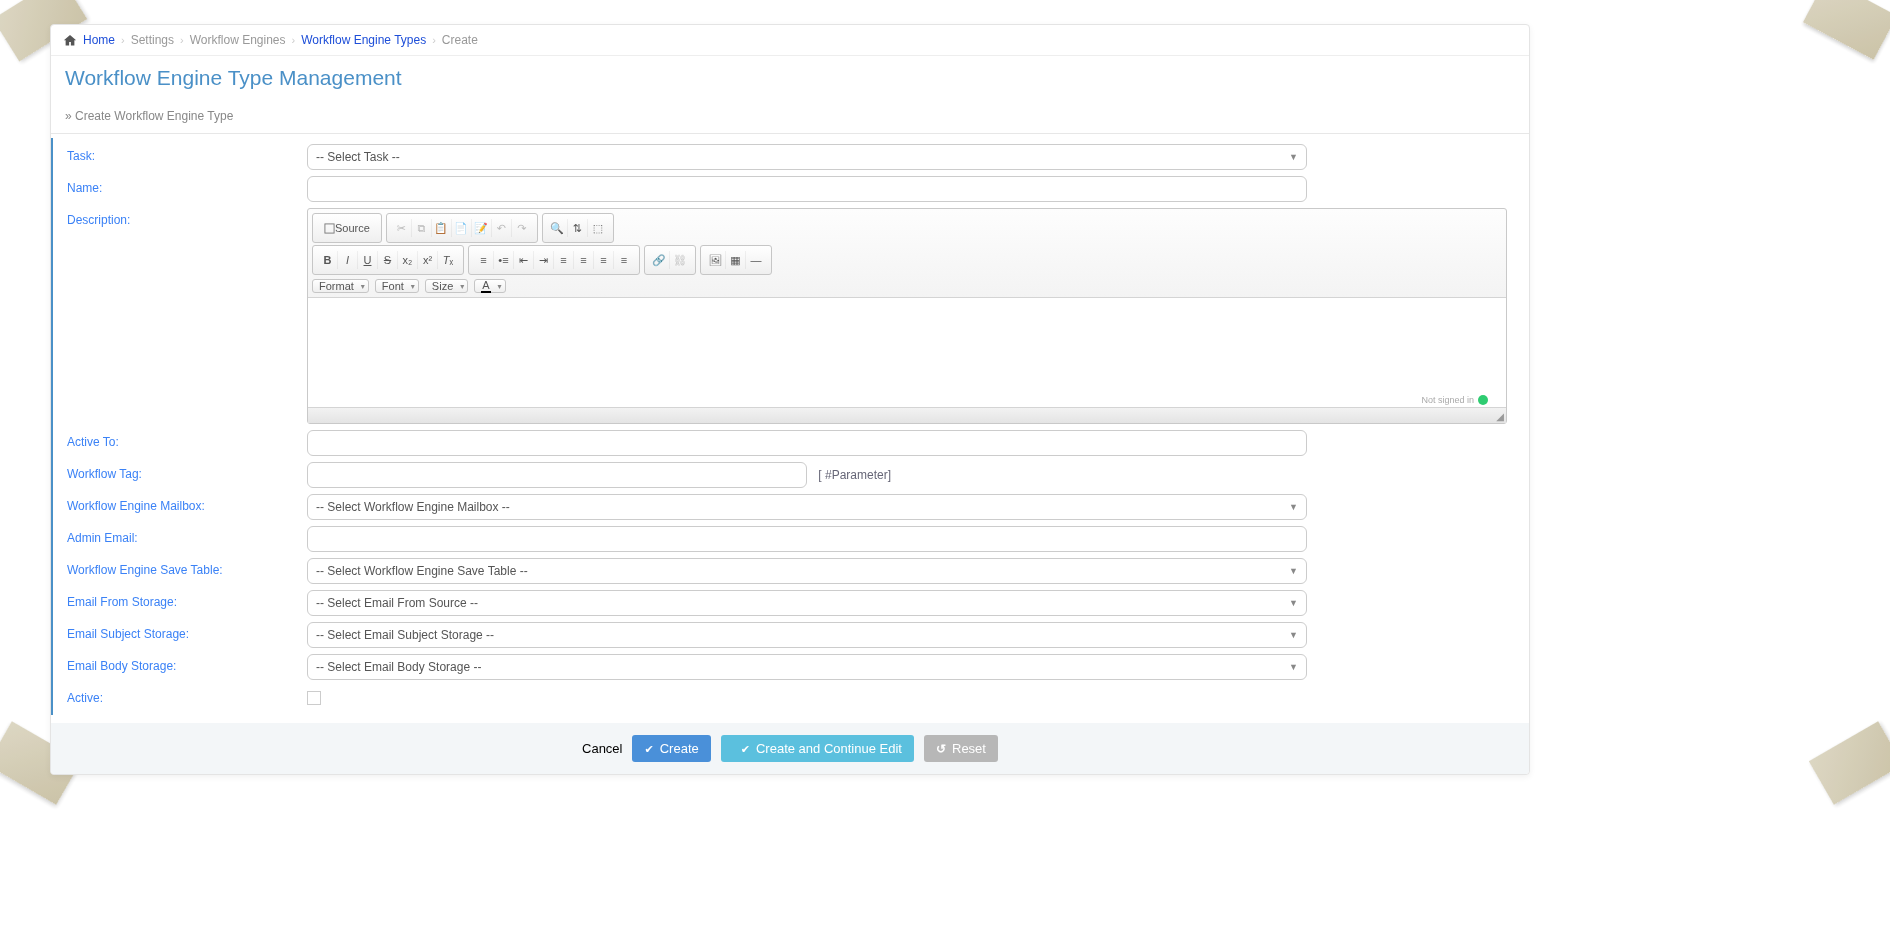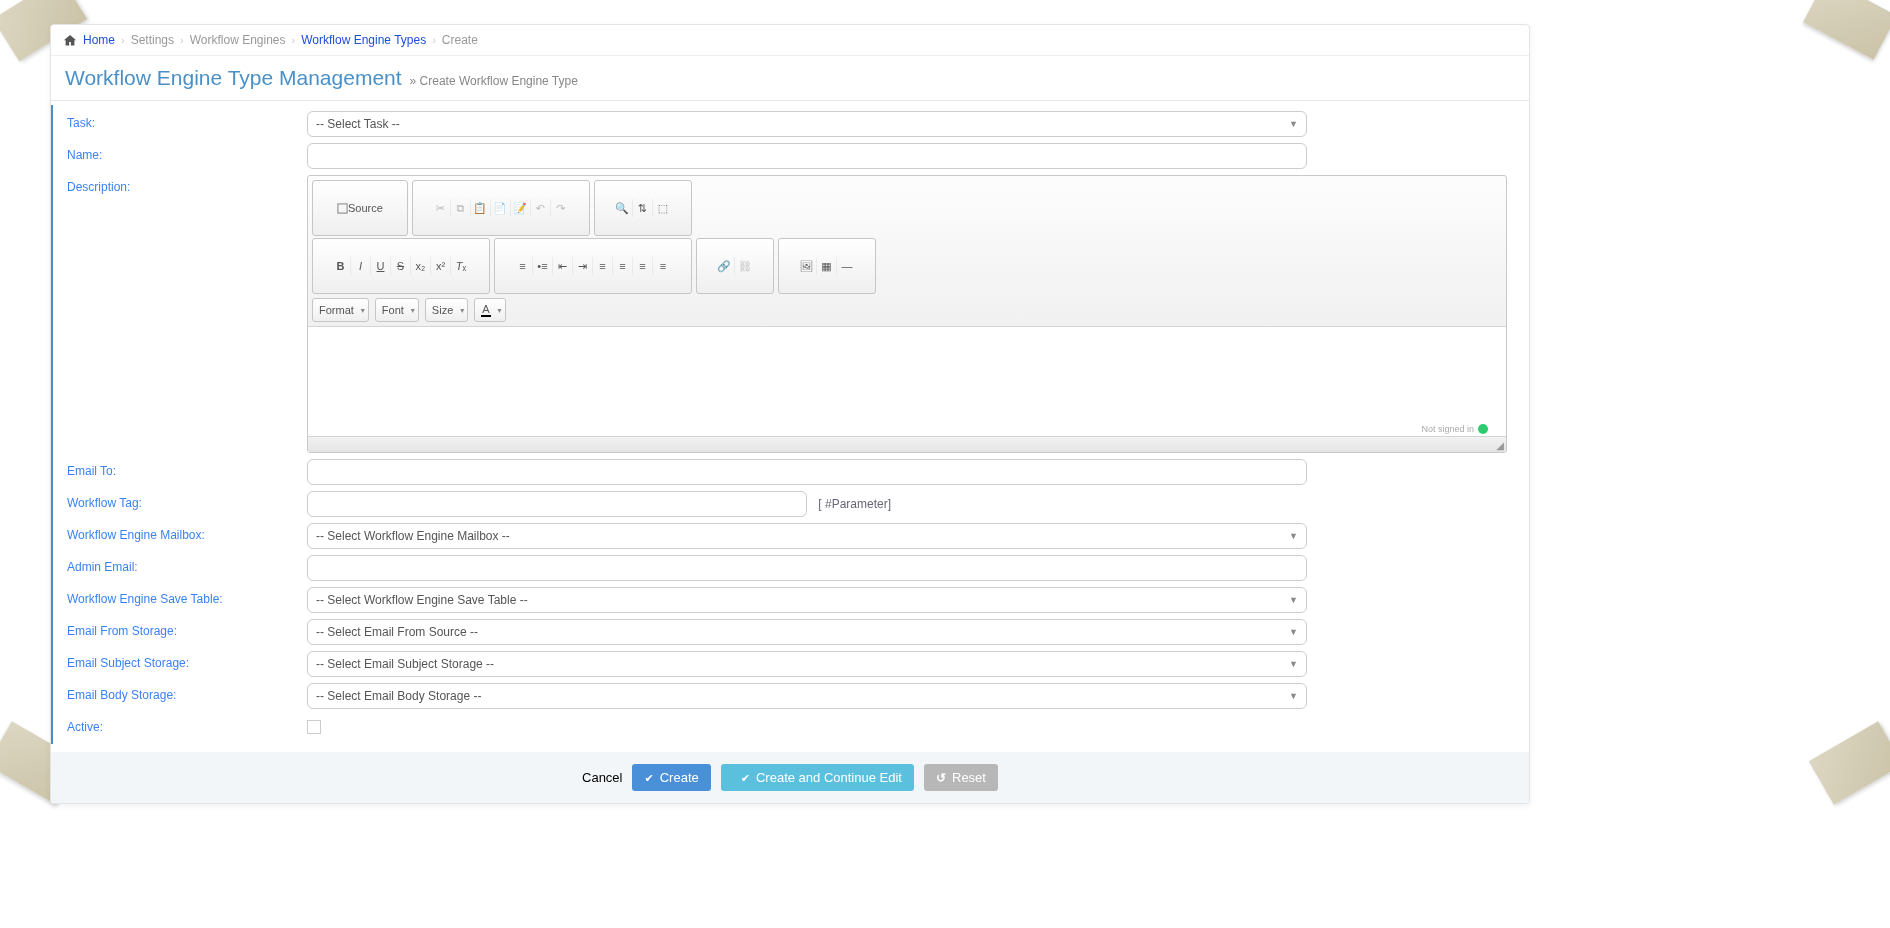--- a/index.html
+++ b/index.html
@@ -3,42 +3,42 @@
 <meta charset="utf-8">
 <style>
   * { box-sizing: border-box; margin: 0; padding: 0; }
   html, body { font-family: "Segoe UI", Arial, sans-serif; font-size: 12px; color: #666; background: #fff; }
   .page { width: 1890px; height: 928px; position: relative; }
   .card { position: absolute; left: 50px; top: 24px; width: 1480px; border: 1px solid #e4e4e4; border-radius: 4px; background: #fff; box-shadow: 0 2px 6px rgba(0,0,0,0.06); }
   .breadcrumb { border-bottom: 1px solid #eee; padding: 8px 12px; font-size: 12px; color: #999; display: flex; align-items: center; gap: 6px; }
   .breadcrumb a { color: #1d4ed8; text-decoration: none; }
   .breadcrumb .sep { color: #ccc; font-size: 11px; }
   .home-icon { width: 14px; height: 12px; display: inline-block; }
-  .header { padding: 10px 14px; border-bottom: 1px solid #e7e7e7; display: flex; align-items: baseline; gap: 8px; }
+  .header { padding: 10px 14px; border-bottom: 1px solid #e7e7e7; display: flex; align-items: baseline; gap: 19px; flex-direction: column; }
   .header h1 { font-size: 21px; font-weight: 400; color: #4a90c7; }
   .header .sub { color: #888; font-size: 12px; }
   .form { padding: 6px 14px 4px 14px; border-left: 2px solid #4a90c7; margin: 4px 0 4px 0; }
   .row { display: flex; align-items: flex-start; margin-bottom: 6px; }
   .row .label { width: 240px; text-align: left; padding-right: 14px; font-size: 12px; color: #3b82f6; padding-top: 5px; }
   .row .control { flex: 1; }
   .row .control.wide { flex: 1.5; }
   .text-input, .dropdown { width: 1000px; height: 26px; border: 1px solid #ccc; border-radius: 6px; background: #fff; font-size: 12px; padding: 0 8px; color: #555; display: flex; align-items: center; justify-content: space-between; }
   .dropdown .caret { font-size: 9px; color: #888; }
   .text-input input { border: none; outline: none; width: 100%; font-size: 12px; height: 22px; }
   .half { width: 500px !important; display: inline-flex; }
   .hint { display: inline-block; margin-left: 8px; color: #667; font-size: 12px; }
   .editor { width: 1200px; border: 1px solid #c9c9c9; border-radius: 3px; background: linear-gradient(#fdfdfd,#e6e6e6); }
   .toolbar { padding: 4px 4px 2px 4px; display: flex; flex-wrap: wrap; gap: 4px; }
-  .toolbar-group { display: inline-flex; align-items: center; border: 1px solid #c6c6c6; border-radius: 3px; background: linear-gradient(#fff,#efefef); padding: 18px; }
+  .toolbar-group { display: inline-flex; align-items: center; border: 1px solid #c6c6c6; border-radius: 3px; background: linear-gradient(#fff,#efefef); padding: 5px; }
   .tb-btn { width: 20px; height: 18px; display: inline-flex; align-items: center; justify-content: center; font-size: 11px; color: #555; cursor: pointer; border-right: 1px solid rgba(0,0,0,0.05); }
   .tb-btn:last-child { border-right: none; }
   .tb-btn.disabled { color: #bbb; }
   .tb-btn.wide { width: auto; padding: 0 6px; }
   .tb-btn svg { width: 11px; height: 11px; }
-  .tb-select { height: 24px; font-size: 11px; border: 1px solid #c6c6c6; border-radius: 3px; background: linear-gradient(#fff,#efefef); padding: 0 14px 0 6px; color: #555; display: inline-flex; align-items: center; position: relative; }
+  .tb-select { height: 14px; font-size: 11px; border: 1px solid #c6c6c6; border-radius: 3px; background: linear-gradient(#fff,#efefef); padding: 0 14px 0 6px; color: #555; display: inline-flex; align-items: center; position: relative; }
   .tb-select .scaret { position: absolute; right: 3px; font-size: 8px; color: #888; }
   .row2 { padding: 2px 4px 4px 4px; display: flex; gap: 6px; }
   .editor-body { background: #fff; height: 110px; border-top: 1px solid #d4d4d4; position: relative; }
   .editor-status { font-size: 9px; color: #aaa; position: absolute; right: 18px; bottom: 2px; display: flex; align-items: center; gap: 4px; }
   .editor-status .dot { width: 10px; height: 10px; border-radius: 50%; background: #2ecc71; display: inline-block; }
   .editor-footer { height: 16px; background: linear-gradient(#f2f2f2,#e4e4e4); border-top: 1px solid #d4d4d4; position: relative; }
   .resize { position: absolute; right: 2px; bottom: 1px; font-size: 10px; color: #999; }
   .checkbox { width: 14px; height: 14px; border: 1px solid #ccc; background: #fff; margin-top: 5px; }
   .actions { background: #f3f6f8; padding: 12px; display: flex; justify-content: center; align-items: center; gap: 10px; margin-top: 8px; border-radius: 0 0 4px 4px; }
   .link { color: #000000; text-decoration: none; font-size: 13px; }
@@ -199,21 +199,21 @@
               </div>
             </div>
             <div class="editor-footer">
               <span class="resize">◢</span>
             </div>
           </div>
         </div>
       </div>
 
       <div class="row">
-        <div class="label">Email To:</div>
+        <div class="label">Active To:</div>
         <div class="control">
             <div class="text-input">
               <input type="text" style="">
             </div>
           </div>
       </div>
 
       <div class="row">
         <div class="label">Workflow Tag:</div>
         <div class="control">

